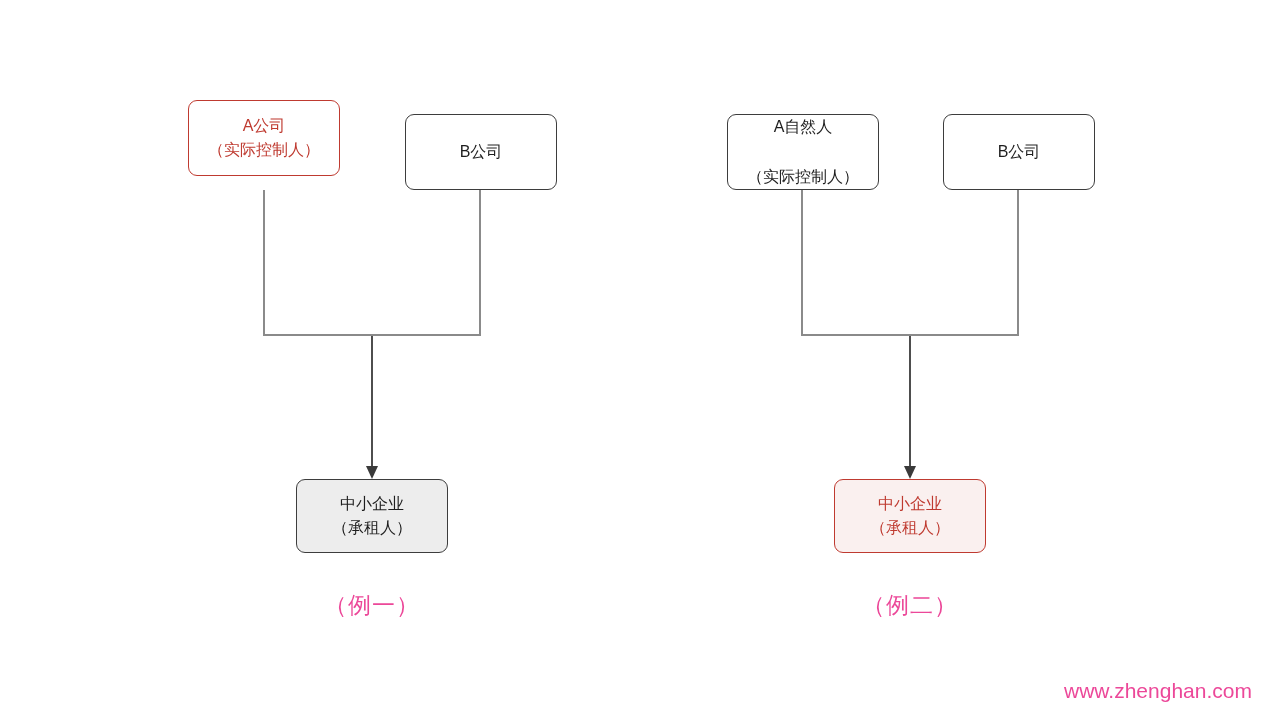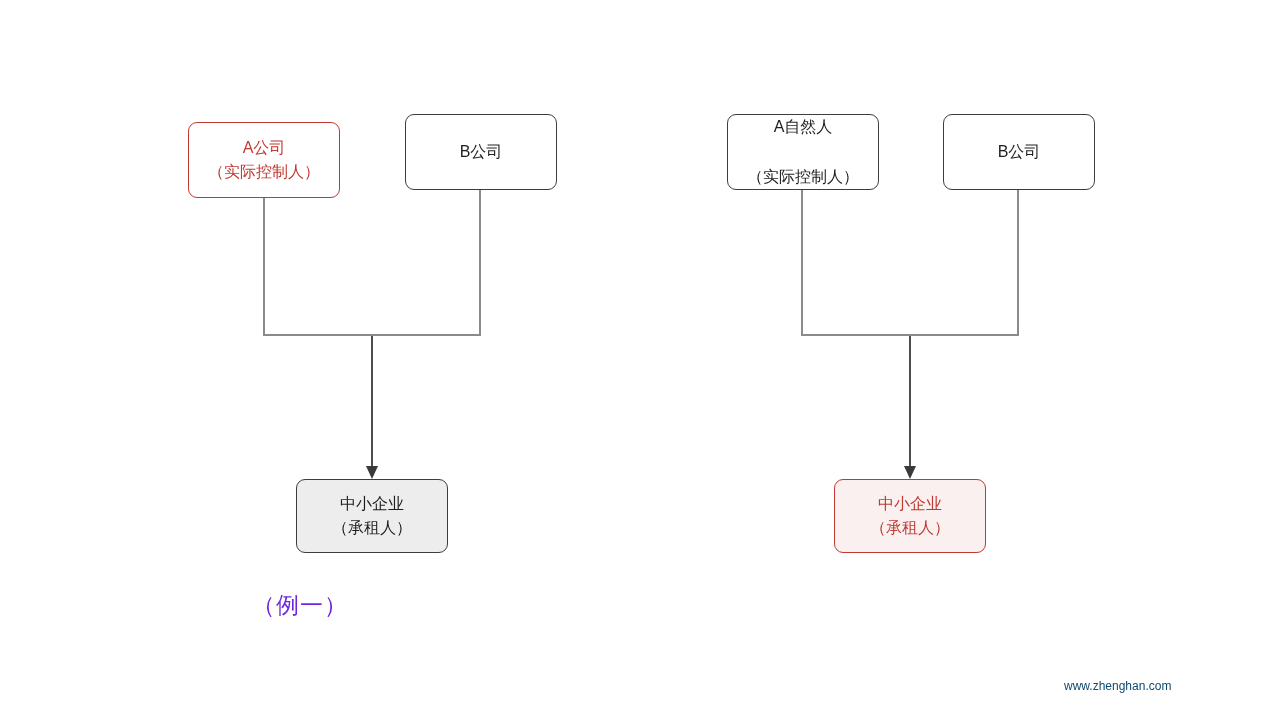--- a/index.html
+++ b/index.html
@@ -27,32 +27,32 @@
     line-height: 24px;
     white-space: nowrap;
   }
   .node.red-outline { border-color: #bf3a30; color: #bf3a30; }
   .node.gray-fill   { background: #ededed; border-color: #3d3d3d; }
   .node.red-fill    { background: #faf0ef; border-color: #bf3a30; color: #bf3a30; }
 
   .caption {
     position: absolute;
     width: 240px;
-    text-align: left;
+    text-align: center;
     font-size: 23px;
-    color: #6d28d9;
+    color: #ec4899;
     letter-spacing: 1px;
   }
 
   .watermark {
     position: absolute;
     left: 1064px;
     top: 679px;
-    font-size: 12px;
-    color: #0c4a6e;
+    font-size: 21px;
+    color: #ec4899;
   }
 </style>
 </head>
 <body>
 
 <div class="canvas">
 
   <svg class="connectors" viewBox="0 0 1280 720" xmlns="http://www.w3.org/2000/svg">
 
     <g>
@@ -65,21 +65,21 @@
 
     <g>
       <path d="M802,190 V335" stroke="#595959" stroke-width="1.4" fill="none"></path>
       <path d="M1018,190 V335" stroke="#595959" stroke-width="1.4" fill="none"></path>
       <path d="M801,335 H1019" stroke="#8a8a8a" stroke-width="2.2" fill="none"></path>
       <path d="M910,336 V469" stroke="#3a3a3a" stroke-width="1.8" fill="none"></path>
       <polygon points="904,466 916,466 910,479" fill="#3a3a3a"></polygon>
     </g>
   </svg>
 
-  <div class="node red-outline" style="left:188px; top:122px;">
+  <div class="node red-outline" style="left:188px; top:100px;">
     <div>A公司</div>
     <div>（实际控制人）</div>
   </div>
 
   <div class="node" style="left:405px; top:114px;">
     <div>B公司</div>
   </div>
 
   <div class="node gray-fill" style="left:296px; top:479px; height:74px;">
     <div>中小企业</div>
@@ -95,16 +95,17 @@
 
   <div class="node" style="left:943px; top:114px;">
     <div>B公司</div>
   </div>
 
   <div class="node red-fill" style="left:834px; top:479px; height:74px;">
     <div>中小企业</div>
     <div>（承租人）</div>
   </div>
 
+  <div class="caption" style="left:790px; top:590px;">（例二）</div>
 
   <div class="watermark">www.zhenghan.com</div>
 
 </div>
 
 </body></html>

